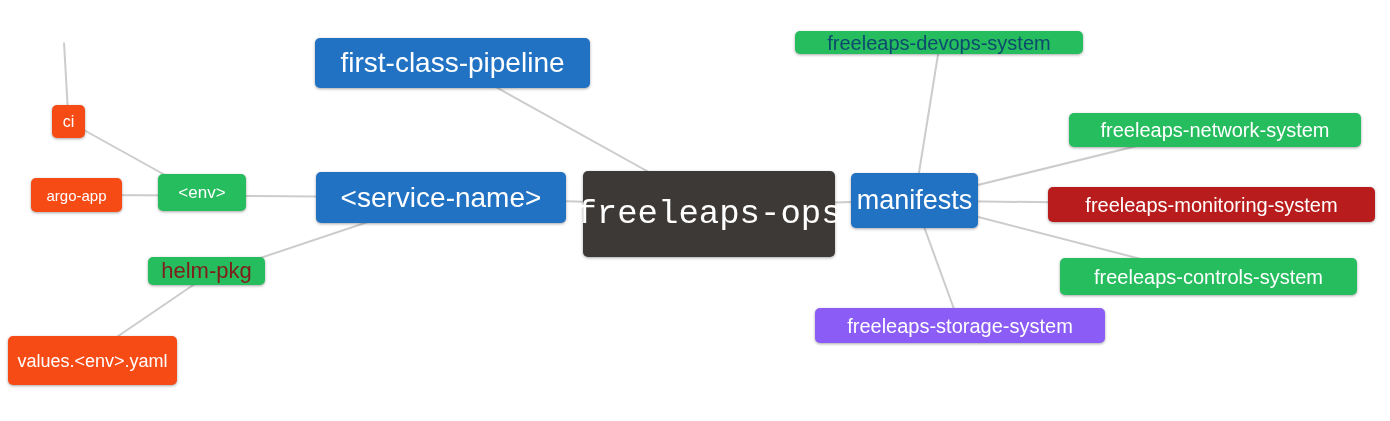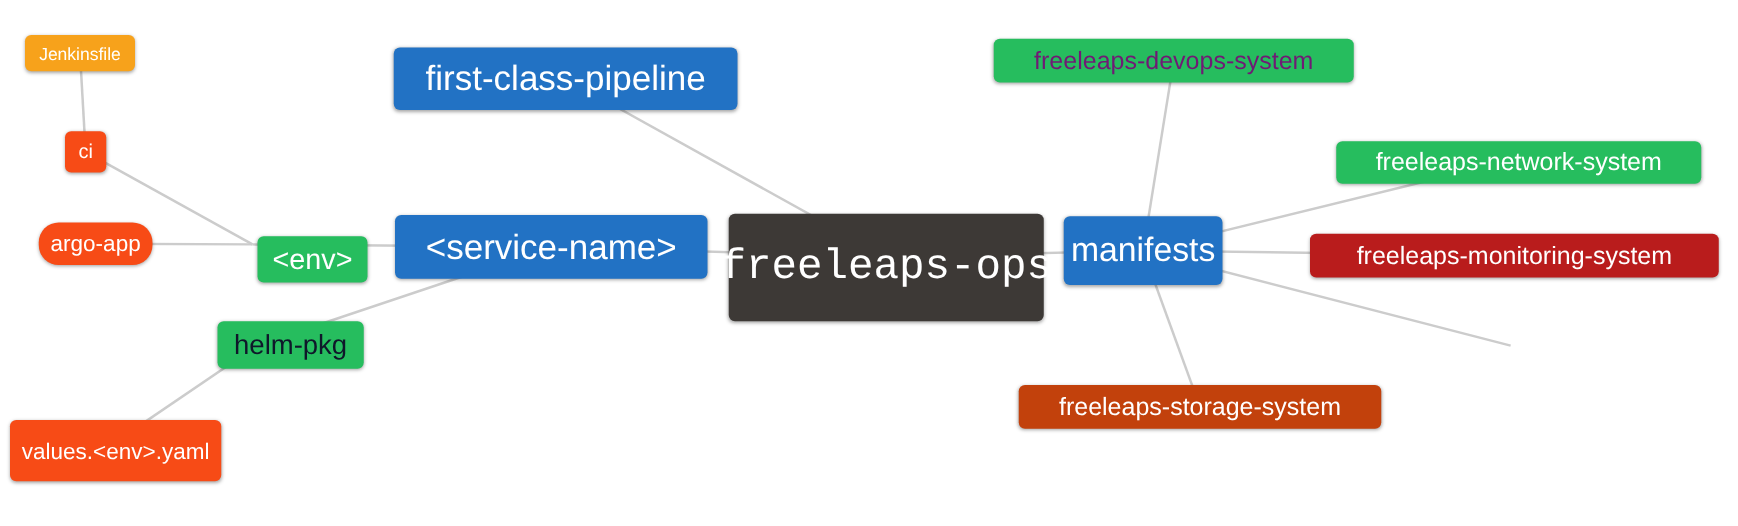--- a/index.html
+++ b/index.html
@@ -58,28 +58,28 @@
       <line x1="441" y1="197.5" x2="709" y2="205.5" stroke="#cccccc" stroke-width="2"></line>
       <line x1="452.5" y1="63" x2="709" y2="205.5" stroke="#cccccc" stroke-width="2"></line>
       <line x1="709" y1="205.5" x2="914.5" y2="200.5" stroke="#cccccc" stroke-width="2"></line>
       <line x1="914.5" y1="200.5" x2="939" y2="48.5" stroke="#cccccc" stroke-width="2"></line>
       <line x1="914.5" y1="200.5" x2="1202" y2="130" stroke="#cccccc" stroke-width="2"></line>
       <line x1="914.5" y1="200.5" x2="1211.5" y2="204.5" stroke="#cccccc" stroke-width="2"></line>
       <line x1="914.5" y1="200.5" x2="1208.5" y2="276.5" stroke="#cccccc" stroke-width="2"></line>
       <line x1="914.5" y1="200.5" x2="960" y2="325.5" stroke="#cccccc" stroke-width="2"></line>
     </svg>
   <div id="nodes-layer">
-      <div class="node" style="left: 20px; top: 28px; width: 88px; height: 29px; font-size: 14px; background: rgb(247, 162, 27); color: rgb(255, 255, 255);">Jenkinsfile</div>
       <div class="node" style="left: 52px; top: 105px; width: 33px; height: 33px; font-size: 16px; background: rgb(247, 75, 22); color: rgb(255, 255, 255); text-align: center;">ci</div>
-      <div class="node" style="left: 31px; top: 178px; width: 91px; height: 34px; font-size: 18px; background: rgb(247, 75, 22); color: rgb(255, 255, 255); border-radius: 16px;">argo-app</div>
-      <div class="node" style="left: 158px; top: 189px; width: 88px; height: 37px; font-size: 23px; background: rgb(38, 189, 94); color: rgb(255, 255, 255); margin-left: 48px;">&lt;env&gt;</div>
-      <div class="node" style="left: 148px; top: 257px; width: 117px; height: 38px; font-size: 22px; background: rgb(38, 189, 94); color: #0f172a; margin-left: 26px;">helm-pkg</div>
+      <div class="node" style="left: 31px; top: 178px; width: 91px; height: 34px; font-size: 15px; background: rgb(247, 75, 22); color: rgb(255, 255, 255);">argo-app</div>
+      <div class="node" style="left: 158px; top: 174px; width: 88px; height: 37px; font-size: 17px; background: rgb(38, 189, 94); color: rgb(255, 255, 255);">&lt;env&gt;</div>
+      <div class="node" style="left: 148px; top: 257px; width: 117px; height: 28px; font-size: 22px; background: rgb(38, 189, 94); color: #7f1d1d;">helm-pkg</div>
       <div class="node" style="left: 8px; top: 336px; width: 169px; height: 49px; font-size: 18px; background: rgb(247, 75, 22); color: rgb(255, 255, 255);">values.&lt;env&gt;.yaml</div>
       <div class="node" style="left: 316px; top: 172px; width: 250px; height: 51px; font-size: 28px; background: rgb(34, 114, 196); color: rgb(255, 255, 255);">&lt;service-name&gt;</div>
       <div class="node" style="left: 315px; top: 38px; width: 275px; height: 50px; font-size: 28px; background: rgb(34, 114, 196); color: rgb(255, 255, 255);">first-class-pipeline</div>
       <div class="node" style="left: 583px; top: 171px; width: 252px; height: 86px; font-size: 34px; background: rgb(61, 57, 54); color: rgb(255, 255, 255); font-family: Liberation Mono, monospace;">freeleaps-ops</div>
       <div class="node" style="left: 851px; top: 173px; width: 127px; height: 55px; font-size: 27px; background: rgb(34, 114, 196); color: rgb(255, 255, 255);">manifests</div>
-      <div class="node" style="left: 795px; top: 31px; width: 288px; height: 35px; font-size: 20px; background: rgb(38, 189, 94); color: #701a75;">freeleaps-devops-system</div>
+      <div class="node" style="left: 795px; top: 31px; width: 288px; height: 23px; font-size: 20px; background: rgb(38, 189, 94); color: #0c4a6e;">freeleaps-devops-system</div>
       <div class="node" style="left: 1056px; top: 113px; width: 292px; height: 34px; font-size: 20px; background: rgb(38, 189, 94); color: rgb(255, 255, 255); margin-left: 13px;">freeleaps-network-system</div>
       <div class="node" style="left: 1048px; top: 187px; width: 327px; height: 35px; font-size: 20px; background: #b91c1c; color: rgb(255, 255, 255);">freeleaps-monitoring-system</div>
-      <div class="node" style="left: 815px; top: 308px; width: 290px; height: 35px; font-size: 20px; background: #c2410c; color: rgb(255, 255, 255);">freeleaps-storage-system</div>
+      <div class="node" style="left: 1060px; top: 258px; width: 297px; height: 37px; font-size: 20px; background: rgb(38, 189, 94); color: rgb(255, 255, 255);">freeleaps-controls-system</div>
+      <div class="node" style="left: 815px; top: 308px; width: 290px; height: 35px; font-size: 20px; background: #8b5cf6; color: rgb(255, 255, 255);">freeleaps-storage-system</div>
     </div>
 </div>
 
 </body></html>

